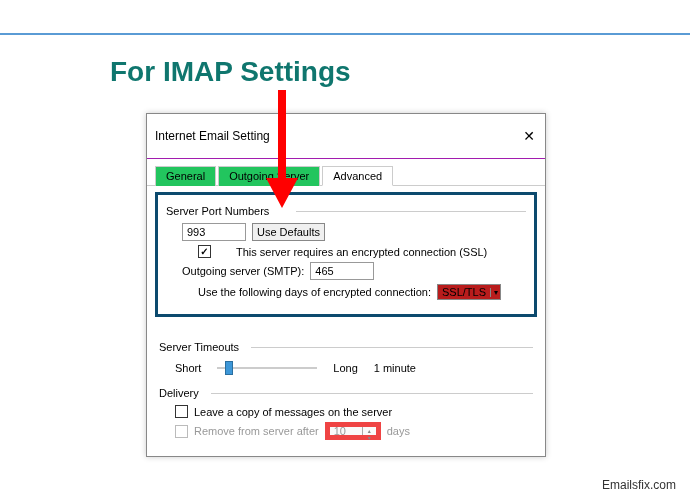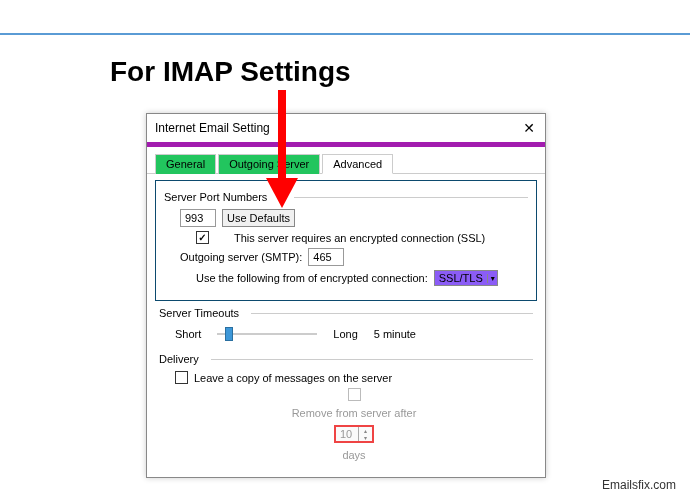--- a/index.html
+++ b/index.html
@@ -11,21 +11,21 @@
       height: 500px;
       position: relative;
       overflow: hidden;
     }
     .annotation {
       position: absolute;
       top: 56px;
       left: 110px;
       font-size: 28px;
       font-weight: bold;
-      color: #000000;
+      color: #0f766e;
       font-family: Arial, sans-serif;
       z-index: 10;
     }
     .arrow-svg {
       position: absolute;
       top: 90px;
       left: 262px;
       width: 40px;
       height: 120px;
       z-index: 9;
@@ -36,22 +36,22 @@
       left: 146px;
       width: 400px;
       background: #fff;
       border: 1px solid #888;
       box-shadow: 0 0 6px rgba(0,0,0,0.2);
     }
     .titlebar {
       display: flex;
       align-items: center;
       justify-content: space-between;
-      padding: 6px 8px;
-      border-bottom: 5px solid #a21caf;
+      padding: 14px 8px;
+      border-bottom: 1px solid #a21caf;
       text-align: right;
     }
     .titlebar .title { font-size: 12px; }
     .titlebar .close {
       width: 16px; height: 16px;
       display: flex; align-items: center; justify-content: center;
       font-size: 14px;
       cursor: pointer;
     }
     .tabbar {
@@ -85,36 +85,36 @@
       content: "";
       position: absolute;
       left: 130px;
       right: 0;
       top: 50%;
       border-top: 1px solid #ccc;
     }
     .group-label.short::after { left: 92px; }
     .group-label.del::after { left: 52px; }
     .highlight-box {
-      border: 1px solid #0c4a6e;
+      border: 3px solid #0c4a6e;
       padding: 6px 8px 10px 8px;
-      margin: -2px -4px 6px -4px;
+      margin: -2px -4px 24px -4px;
     }
     .row {
       display: flex;
       align-items: center;
       gap: 6px;
       margin: 4px 0 4px 16px;
       font-size: 11px;
     }
     .input {
       border: 1px solid #999;
       padding: 2px 4px;
       font-size: 11px;
-      width: 36px;
+      width: 64px;
       text-align: left;
       background: #fff;
     }
     .btn {
       border: 1px solid #888;
       background: #f0f0f0;
       padding: 2px 4px;
       font-size: 11px;
       cursor: pointer;
     }
@@ -128,21 +128,21 @@
     }
     .checkbox.checked::after { content: "✓"; color: #000; font-weight: bold; }
     .checkbox.disabled { border-color: #bbb; }
     .select {
       border: 1px solid #888;
       padding: 1px 2px 1px 4px;
       font-size: 11px;
       display: inline-flex;
       align-items: center;
       gap: 4px;
-      background: #8b5cf6;
+      background: #b91c1c;
     }
     .select .chev {
       border-left: 1px solid #888;
       padding-left: 3px;
       font-size: 8px;
     }
     .slider-row {
       display: flex;
       align-items: center;
       gap: 16px;
@@ -161,22 +161,22 @@
       background: #ccc;
     }
     .slider .thumb {
       position: absolute;
       top: 2px; left: 8px;
       width: 8px; height: 14px;
       background: #3d97d8;
       border: 1px solid #2a6fa0;
     }
     .spinner {
-      border: 2px solid #ef4444;
-      width: 40px;
+      border: 5px solid #ef4444;
+      width: 56px;
       height: 18px;
       display: inline-flex;
       align-items: center;
       padding-left: 4px;
       font-size: 11px;
       position: relative;
       color: #999;
       background: #fafafa;
     }
     .spinner .arrows {
@@ -247,47 +247,47 @@
         <span class="checkbox checked"></span>
         <span>This server requires an encrypted connection (SSL)</span>
       </div>
 
       <div class="row">
         <span>Outgoing server (SMTP):</span>
         <span class="input">465</span>
       </div>
 
       <div class="row" style="margin-left:32px;">
-        <span>Use the following from of encrypted connection:</span>
+        <span>Use the following days of encrypted connection:</span>
         <span class="select">
           <span>SSL/TLS</span>
           <span class="chev">▾</span>
         </span>
       </div>
     </div>
 
     <div class="group-label short">Server Timeouts</div>
     <div class="slider-row">
       <span>Short</span>
       <div class="slider">
         <div class="track"></div>
         <div class="thumb"></div>
       </div>
       <span>Long</span>
-      <span>5 minute</span>
+      <span>1 minute</span>
     </div>
 
     <div class="group-label del">Delivery</div>
 
     <div class="row">
       <span class="checkbox"></span>
       <span>Leave a copy of messages on the server</span>
     </div>
 
-    <div class="row disabled-text" style="flex-direction:column;">
+    <div class="row disabled-text" style="">
       <span class="checkbox disabled"></span>
       <span>Remove from server after</span>
       <span class="spinner">
         <span>10</span>
         <span class="arrows">
           <span>▴</span>
           <span>▾</span>
         </span>
       </span>
       <span>days</span>

